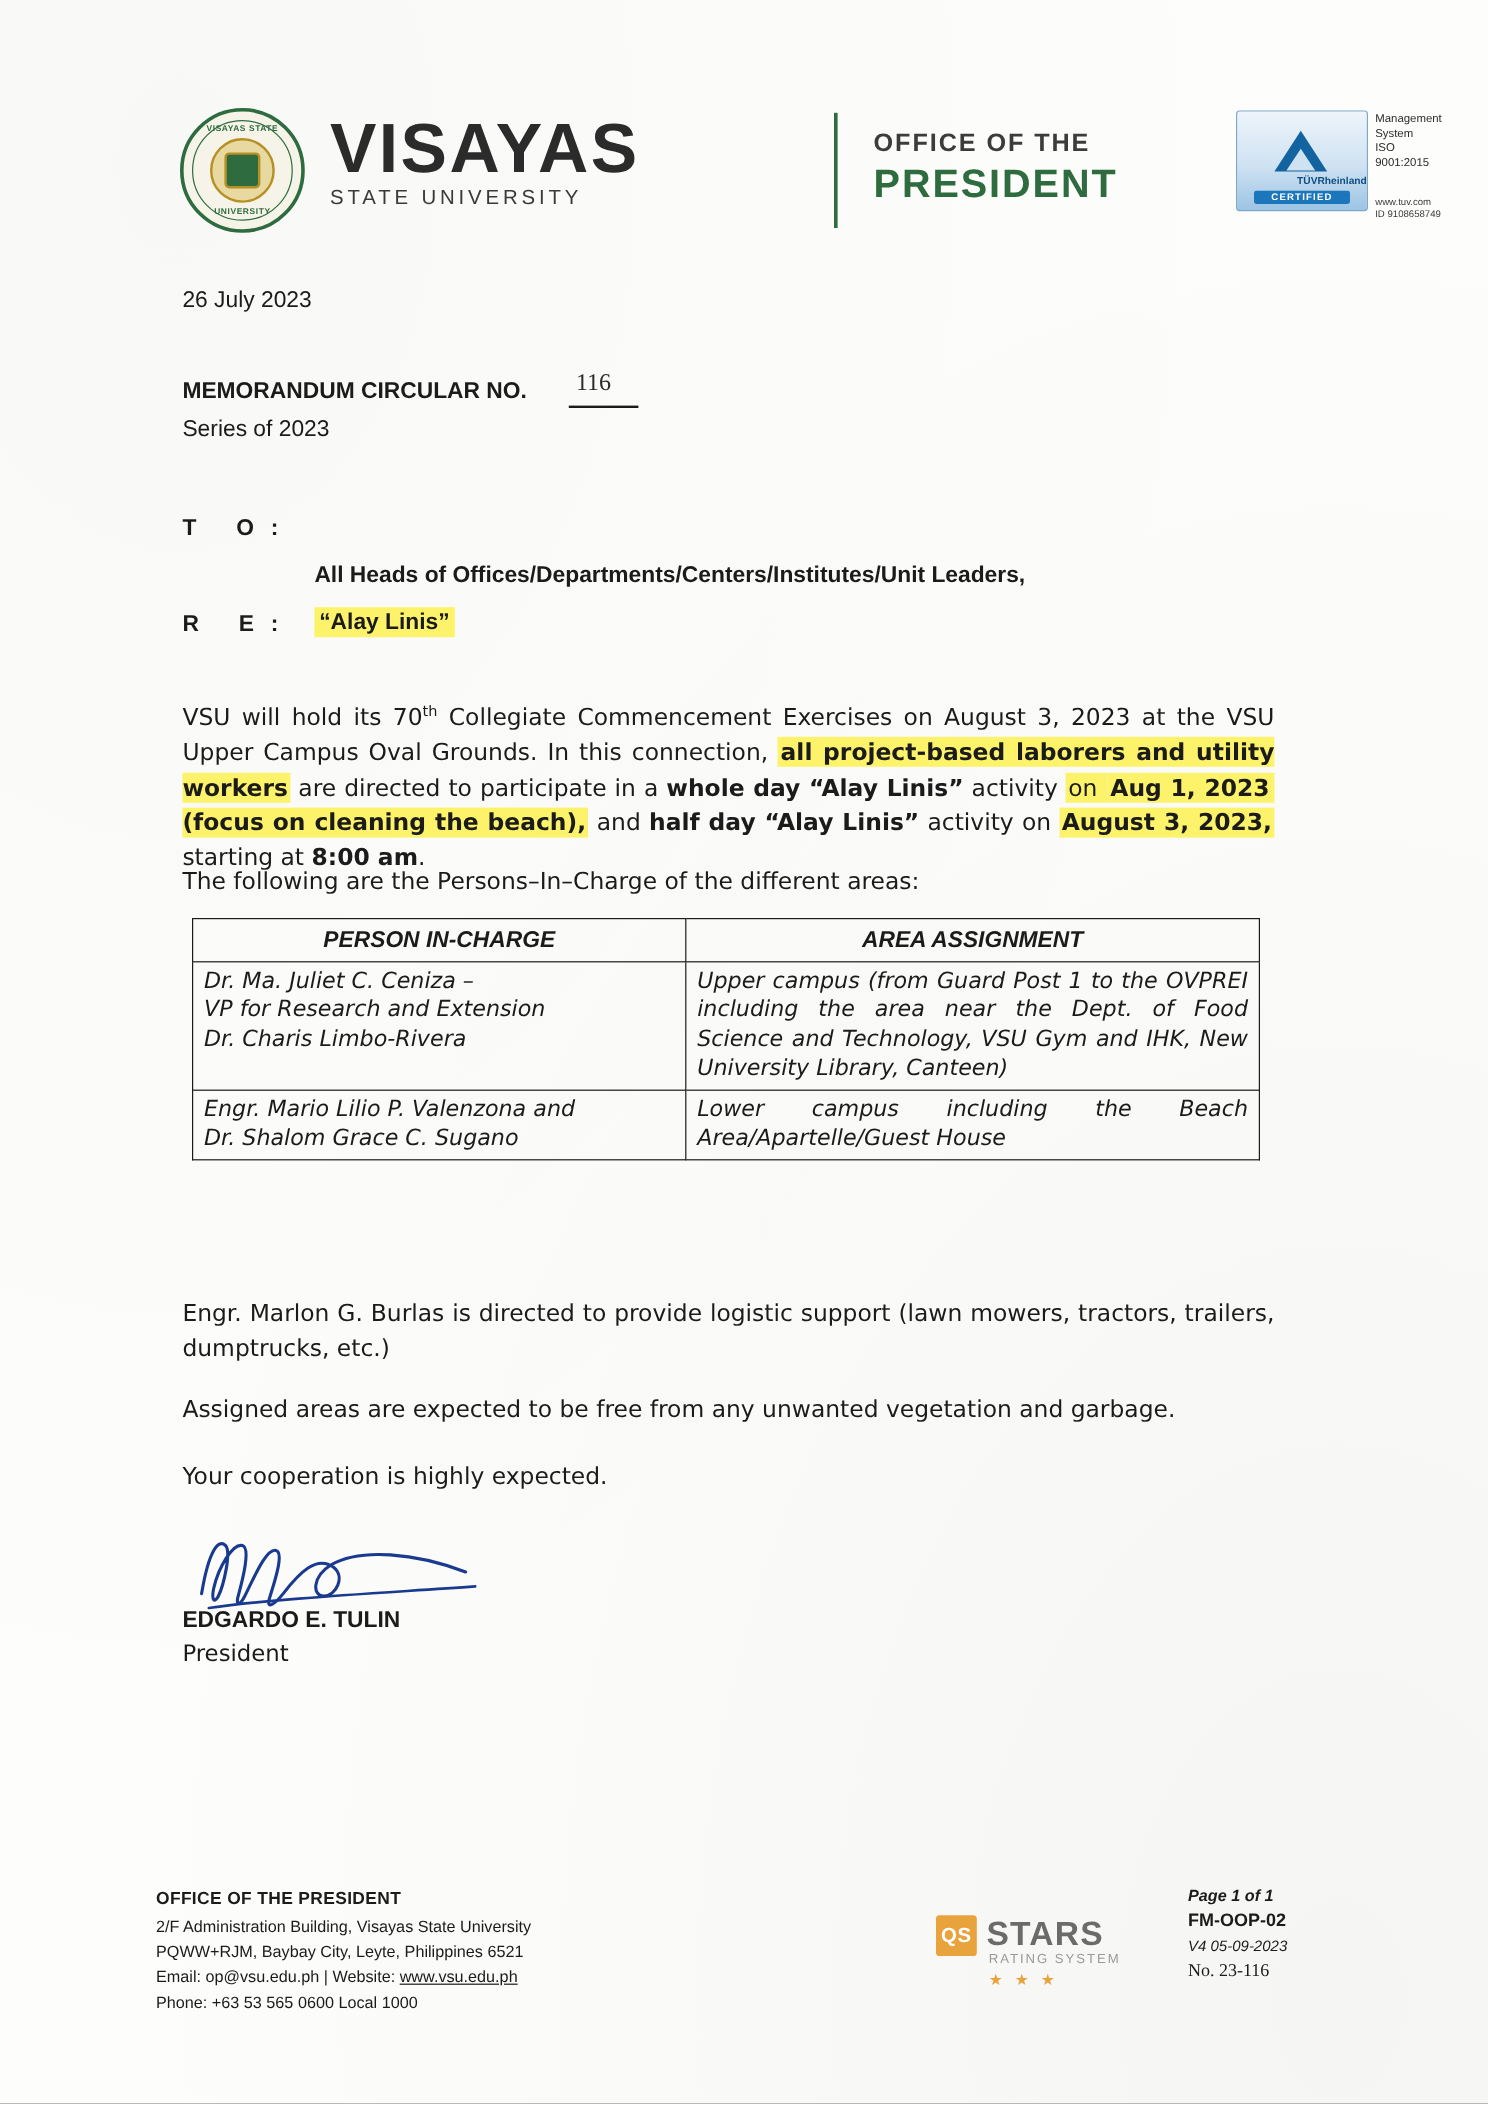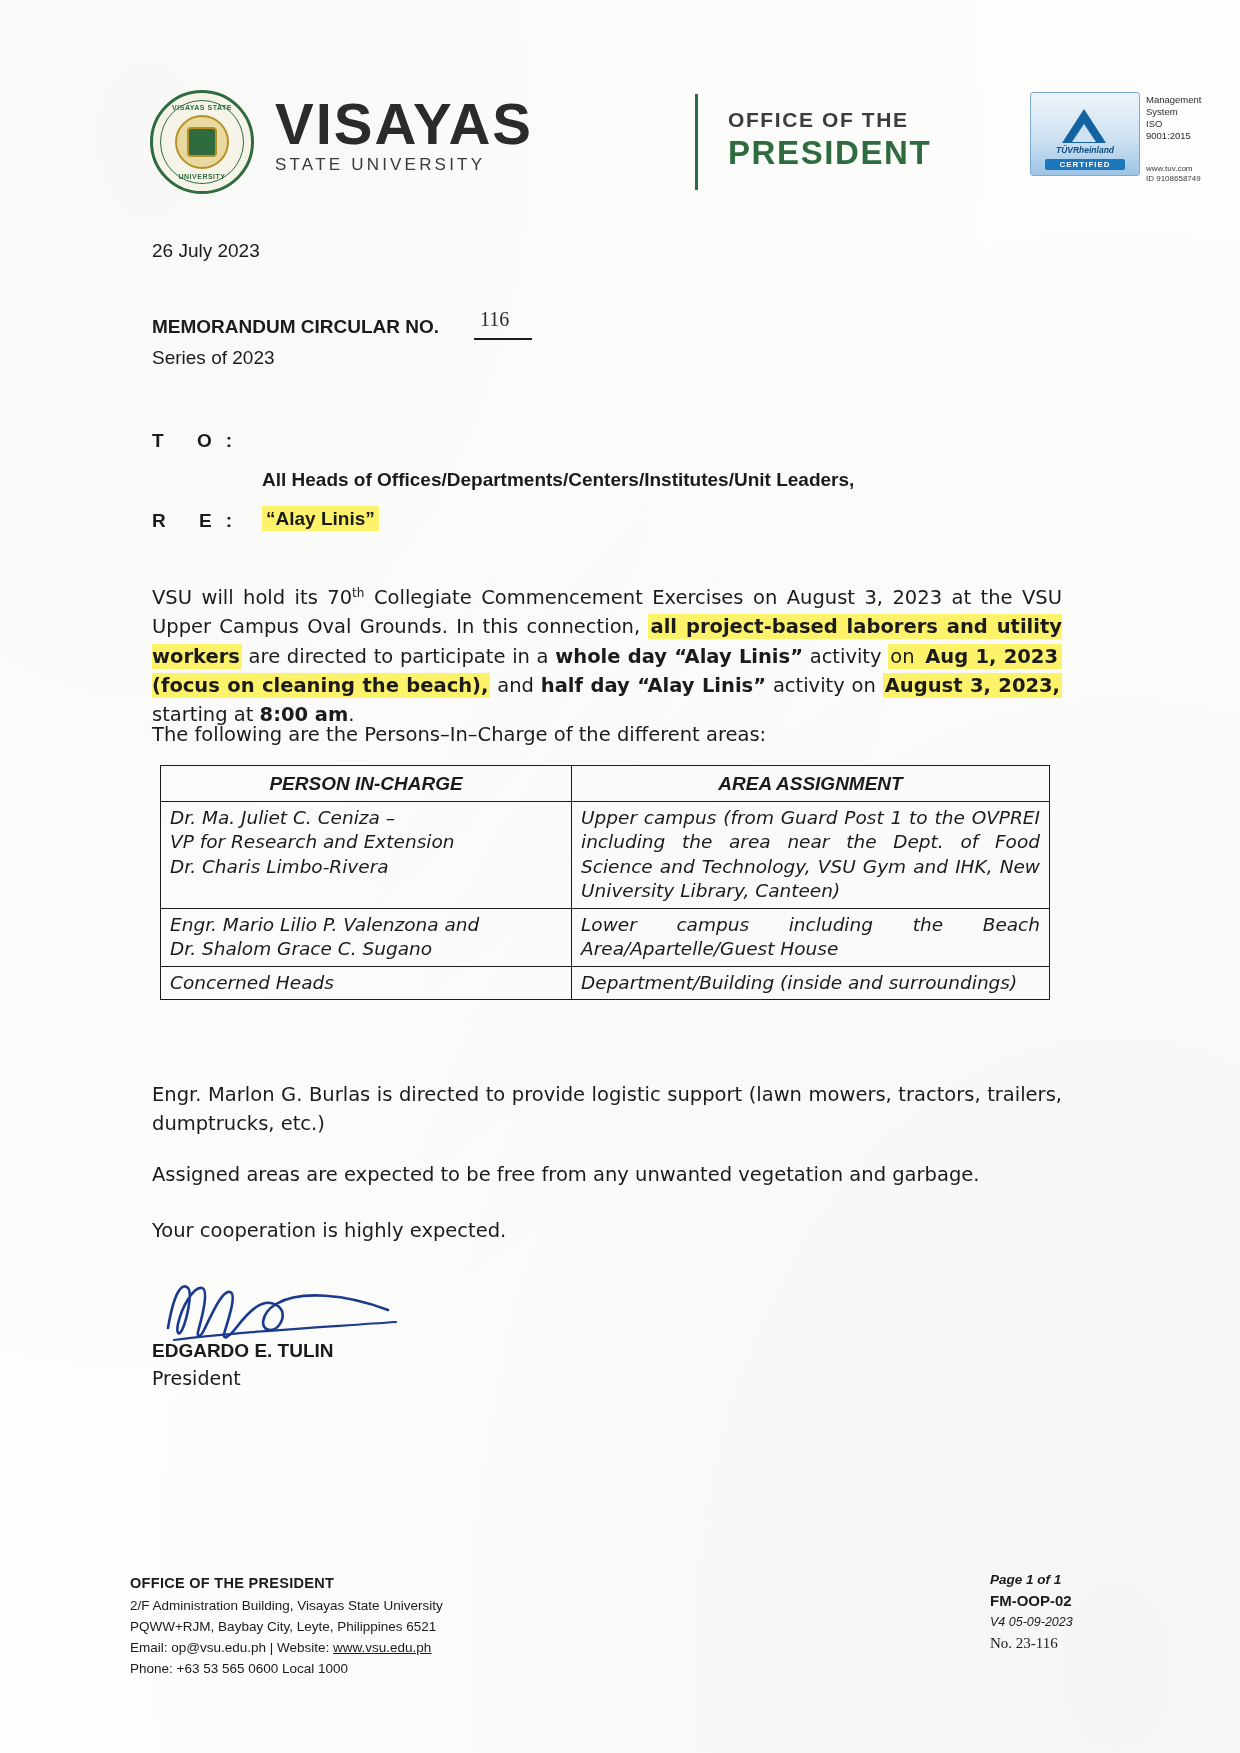--- a/index.html
+++ b/index.html
@@ -136,25 +136,24 @@
     position: absolute;
     left: 41px; top: 31px;
     width: 0; height: 0;
     border-left: 12px solid transparent;
     border-right: 12px solid transparent;
     border-bottom: 18px solid #cfe2f2;
   }
   .tuv .brand {
     position: absolute;
     left: 0; right: 0; top: 52px;
-    text-align: center;
+    text-align: right;
     font-size: 8.5px;
     font-weight: bold;
     color: #0f4d80;
-    font-style: italic;
   }
   .tuv .cert {
     position: absolute;
     left: 14px; right: 14px; bottom: 5px;
     text-align: center;
     font-size: 8px;
     font-weight: bold;
     color: #ffffff;
     background: #1b76bc;
     border-radius: 2px;
@@ -457,24 +456,20 @@
         <td class="col1" style="white-space:pre-line">Dr. Ma. Juliet C. Ceniza –
 VP for Research and Extension
 Dr. Charis Limbo-Rivera</td>
         <td class="justify">Upper campus (from Guard Post 1 to the OVPREI including the area near the Dept. of Food Science and Technology, VSU Gym and IHK, New University Library, Canteen)</td>
       </tr>
       <tr>
         <td class="col1" style="white-space:pre-line">Engr. Mario Lilio P. Valenzona and
 Dr. Shalom Grace C. Sugano</td>
         <td class="justify">Lower campus including the Beach Area/Apartelle/Guest House</td>
       </tr>
-      <tr>
-        <td class="col1">Concerned Heads</td>
-        <td>Department/Building (inside and surroundings)</td>
-      </tr>
     </tbody>
   </table>
 
   <div class="para p3">Engr. Marlon G. Burlas is directed to provide logistic support (lawn mowers, tractors, trailers, dumptrucks, etc.)</div>
   <div class="para p4">Assigned areas are expected to be free from any unwanted vegetation and garbage.</div>
   <div class="para p5">Your cooperation is highly expected.</div>
 
   <svg class="sig-svg" viewBox="0 0 260 80">
     <path d="M8,58 C14,22 22,12 28,18 C33,24 26,52 22,60 C19,66 16,64 18,54 C22,36 34,16 42,18 C50,20 40,54 38,62 C37,68 40,68 44,60 C52,44 62,20 70,22 C78,24 66,56 64,64 C63,70 68,68 76,58 C90,40 104,26 118,36 C128,44 120,60 110,60 C100,60 100,44 116,34 C140,20 186,24 228,40" fill="none" stroke="#1a3a8f" stroke-width="2.6" stroke-linecap="round"></path>
     <path d="M14,70 C70,62 150,58 236,52" fill="none" stroke="#1a3a8f" stroke-width="2.2" stroke-linecap="round"></path>
@@ -483,20 +478,26 @@
   <div class="sig-title">President</div>
 
   <div class="footer-left">
     <div class="ftitle">OFFICE OF THE PRESIDENT</div>
     <div>2/F Administration Building, Visayas State University</div>
     <div>PQWW+RJM, Baybay City, Leyte, Philippines 6521</div>
     <div><span>Email: op@vsu.edu.ph | Website: </span><a href="#">www.vsu.edu.ph</a></div>
     <div>Phone: +63 53 565 0600 Local 1000</div>
   </div>
 
+  <div class="qs">
+    <div class="badge">QS</div>
+    <div class="stars-word">STARS</div>
+    <div class="sub">RATING SYSTEM</div>
+    <div class="dots">★★★</div>
+  </div>
 
   <div class="footer-right">
     <div class="pg">Page 1 of 1</div>
     <div class="fm">FM-OOP-02</div>
     <div class="ver">V4 05-09-2023</div>
     <div class="handno"><span>No.</span> <span>23-116</span></div>
   </div>
 </div>
 
 </body></html>

